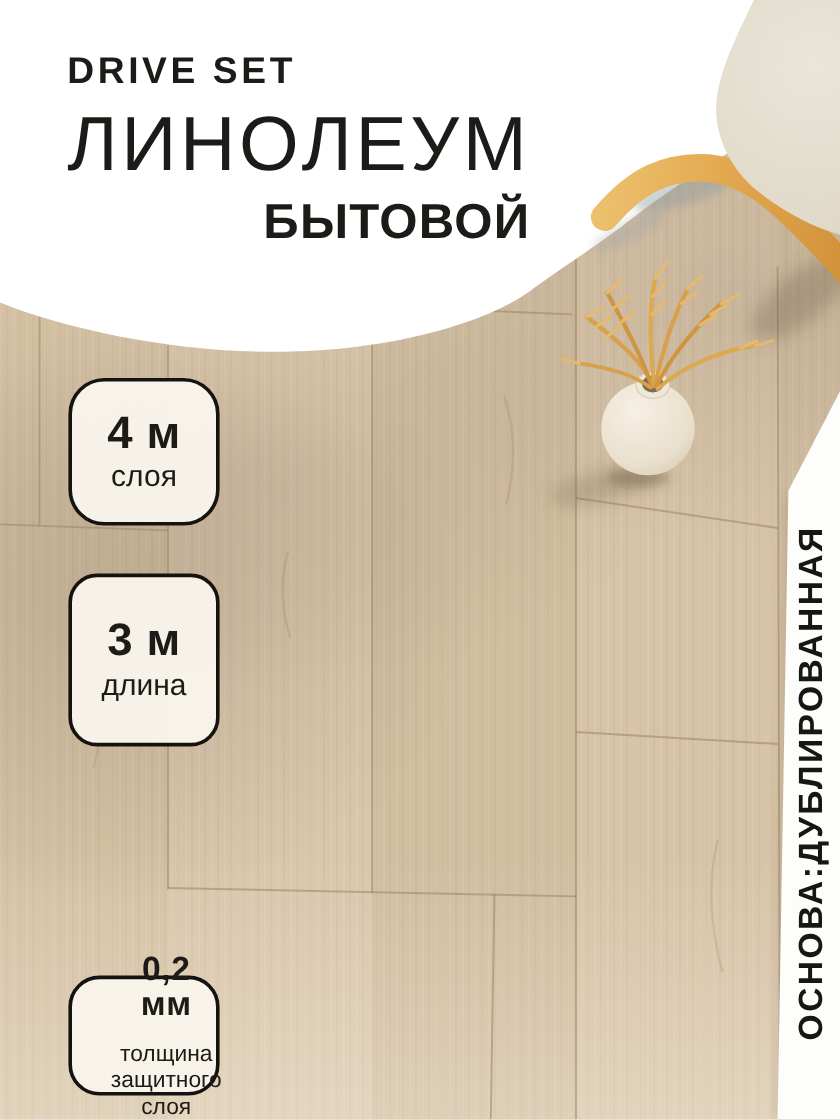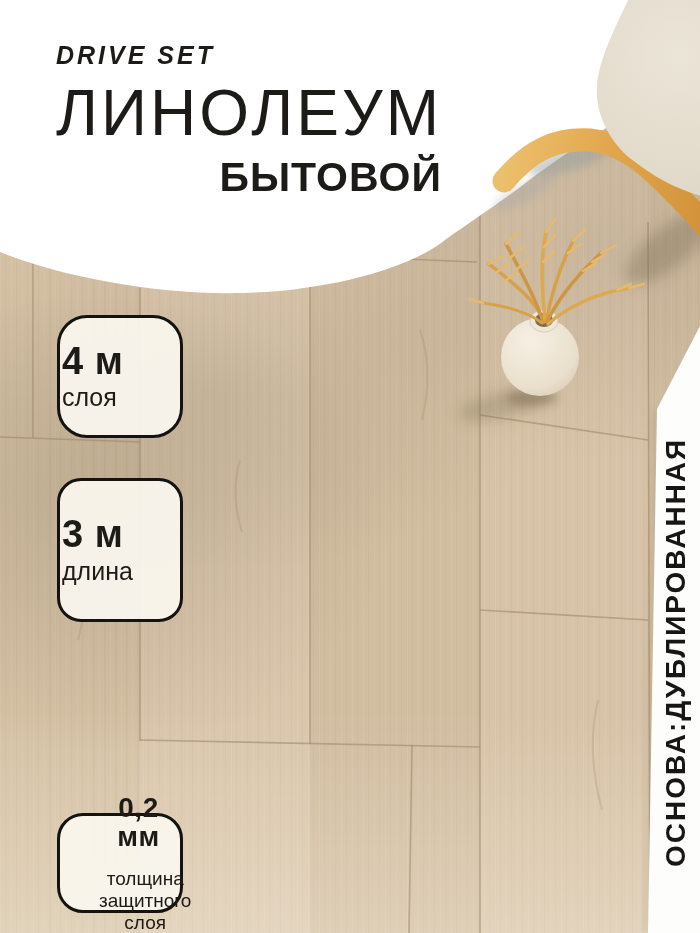--- a/index.html
+++ b/index.html
@@ -12,28 +12,28 @@
       radial-gradient(500px 260px at 30% 42%, rgba(98,84,64,.12), rgba(98,84,64,0) 70%),
       radial-gradient(420px 300px at 88% 26%, rgba(105,95,82,.14), rgba(105,95,82,0) 72%),
       linear-gradient(180deg, rgba(90,80,68,.10) 0%, rgba(90,80,68,0) 22%),
       linear-gradient(180deg, rgba(255,249,238,0) 76%, rgba(255,249,238,.30) 100%),
       repeating-linear-gradient(90deg, rgba(255,255,255,.07) 0 1.5px, rgba(255,255,255,0) 1.5px 5px, rgba(120,90,60,.05) 5px 6.5px, rgba(120,90,60,0) 6.5px 11px),
       linear-gradient(90deg,#d5c2a5 0 140px,#d9c6ab 140px 310px,#d1bda0 310px 480px,#d7c3a7 480px 648px,#d2bea1 648px 700px);
   }
   .scene{position:absolute;inset:0;width:700px;height:933px;}
   
   .header{position:absolute;left:56px;top:40px;}
-  .brand{font-size:25px;font-weight:600;letter-spacing:3px;line-height:1.2;font-style:italic;}
+  .brand{font-size:31px;font-weight:600;letter-spacing:3px;line-height:1.2;}
   .title{font-size:64px;font-weight:400;letter-spacing:3px;line-height:1.05;margin-top:10px;}
   .subtitle{font-size:41px;font-weight:600;letter-spacing:1px;line-height:1.2;margin-top:6px;text-align:right;}
   
   .badge{
     position:absolute;left:57px;width:126px;box-sizing:border-box;
     background:rgba(250,246,237,.95);border:3.5px solid #15130f;border-radius:30px;
-    display:flex;flex-direction:column;align-items:flex-start;justify-content:center;
+    display:flex;flex-direction:column;align-items:center;justify-content:center;
     text-align:center;padding:2px;
   }
   .badge-1{top:315px;height:123px;}
   .badge-2{top:478px;height:144px;border-radius:24px;}
   .badge-3{top:648px;height:124px;}
   .badge-4{top:813px;height:100px;border-radius:26px;padding-left:39px;}
   .badge-value{font-size:38px;font-weight:800;line-height:1.05;letter-spacing:.5px;}
   .badge-label{font-size:25px;font-weight:500;line-height:1.12;margin-top:2px;}
   .badge-4 .badge-value{font-size:28px;}
   .badge-4 .badge-label{font-size:19px;line-height:1.14;margin-top:17px;}

